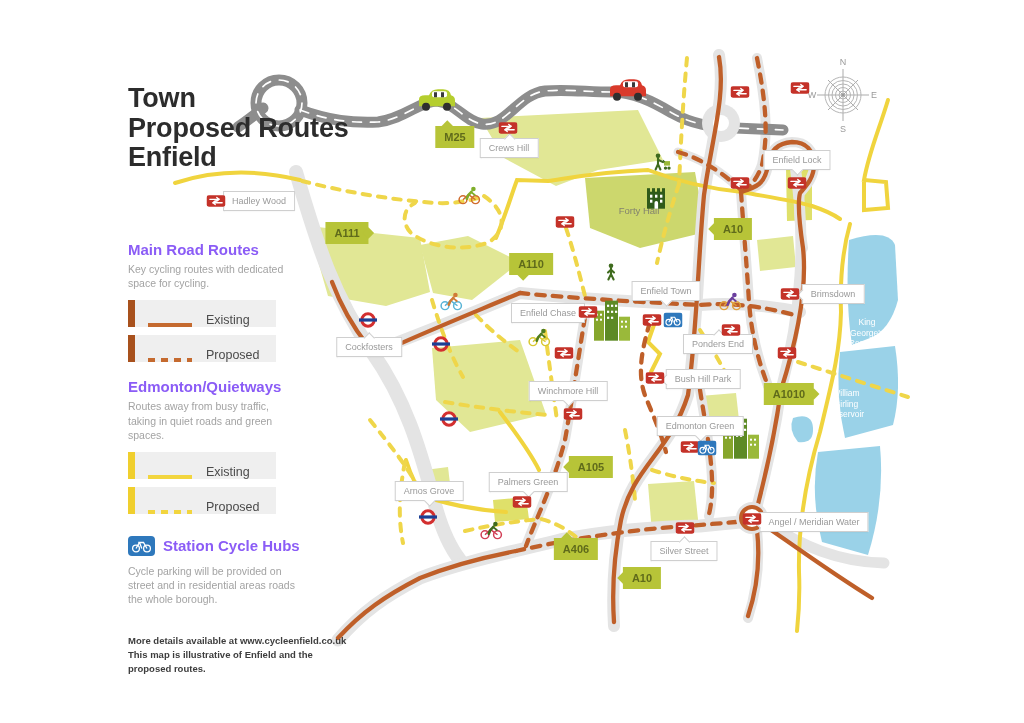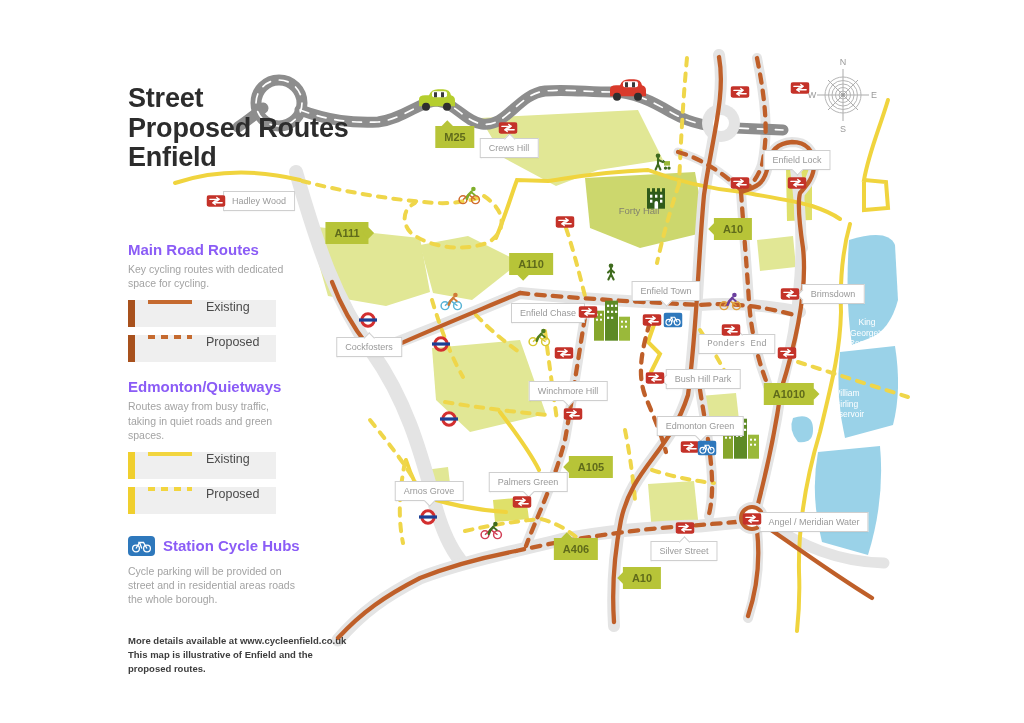--- a/index.html
+++ b/index.html
@@ -7,21 +7,21 @@
           font-family:"Liberation Sans",sans-serif;}
   .map-svg{position:absolute;left:0;top:0;}
   .map-overlay{position:absolute;left:0;top:0;width:1024px;height:723px;}
 
   
   .panel{position:absolute;left:128px;top:84px;width:230px;z-index:5;}
   .title{font-size:27px;font-weight:700;color:#2c2c2c;line-height:1.1;letter-spacing:-0.2px;}
   .section-head{font-size:15px;font-weight:700;color:#8b5cf6;margin:0 0 4px 0;}
   .section-desc{font-size:10.5px;color:#a3a3a3;line-height:1.35;margin:0 0 10px 0;width:160px;}
   .legend-row{position:relative;width:148px;height:27px;background:#efefef;margin:0 0 8px 0;
-              display:flex;align-items:flex-start;}
+              display:flex;align-items:flex-end;}
   .legend-bar{position:absolute;left:0;top:0;width:7px;height:27px;}
   .legend-line{margin-left:20px;width:44px;height:4px;}
   .legend-label{margin-left:14px;font-size:12.5px;color:#4b4b4b;}
   .hub-head{display:flex;align-items:center;gap:8px;margin-top:22px;}
   .hub-icon-big{width:27px;height:20px;background:#2e78bc;border-radius:4px;display:flex;
                 align-items:center;justify-content:center;}
   .footer{margin-top:28px;font-size:9.5px;font-weight:700;color:#3d3d3d;line-height:1.45;width:230px;}
   .mt20{margin-top:20px;} .mt16{margin-top:16px;}
 
   
@@ -185,21 +185,21 @@
 
   <div class="map-overlay" id="map-overlay">
       <div class="place-label" style="left: 509px; top: 148px;"><span>Crews Hill</span><span class="tail t-up"></span></div>
       <div class="place-label" style="left: 259px; top: 201px;"><span>Hadley Wood</span><span class="tail t-left"></span></div>
       <div class="place-label" style="left: 369px; top: 347px;"><span>Cockfosters</span><span class="tail t-up"></span></div>
       <div class="place-label" style="left: 548px; top: 313px;"><span>Enfield Chase</span><span class="tail t-right"></span></div>
       <div class="place-label" style="left: 568px; top: 391px;"><span>Winchmore Hill</span><span class="tail t-down"></span></div>
       <div class="place-label" style="left: 666px; top: 291px;"><span>Enfield Town</span><span class="tail t-down"></span></div>
       <div class="place-label" style="left: 797px; top: 160px;"><span>Enfield Lock</span><span class="tail t-down"></span></div>
       <div class="place-label" style="left: 833px; top: 294px;"><span>Brimsdown</span><span class="tail t-left"></span></div>
-      <div class="place-label" style="left: 737px; top: 344px; font-family: Liberation Mono, monospace;"><span>Ponders End</span><span class="tail t-up"></span></div>
+      <div class="place-label" style="left: 718px; top: 344px;"><span>Ponders End</span><span class="tail t-up"></span></div>
       <div class="place-label" style="left: 703px; top: 379px;"><span>Bush Hill Park</span><span class="tail t-left"></span></div>
       <div class="place-label" style="left: 700px; top: 426px;"><span>Edmonton Green</span><span class="tail t-down"></span></div>
       <div class="place-label" style="left: 528px; top: 482px;"><span>Palmers Green</span><span class="tail t-down"></span></div>
       <div class="place-label" style="left: 429px; top: 491px;"><span>Arnos Grove</span><span class="tail t-down"></span></div>
       <div class="place-label" style="left: 684px; top: 551px;"><span>Silver Street</span><span class="tail t-up"></span></div>
       <div class="place-label" style="left: 814px; top: 522px;"><span>Angel / Meridian Water</span><span class="tail t-left"></span></div>
       <div class="road-label" style="left: 455px; top: 137px;"><span class="rtail rt-up"></span><span>M25</span></div>
       <div class="road-label" style="left: 347px; top: 233px;"><span class="rtail rt-right"></span><span>A111</span></div>
       <div class="road-label" style="left: 531px; top: 264px;"><span class="rtail rt-down"></span><span>A110</span></div>
       <div class="road-label" style="left: 733px; top: 229px;"><span class="rtail rt-left"></span><span>A10</span></div>
@@ -565,21 +565,21 @@
             <rect x="16" y="11" width="2.4" height="3"></rect>
             <rect x="6" y="16" width="2.4" height="3"></rect>
             <rect x="16" y="16" width="2.4" height="3"></rect>
             <path d="M10.5,25 v-6 a1.8,1.8 0 0 1 3.6,0 v6 Z"></path>
           </g>
         </svg></div>
     </div>
 
   <div class="panel">
     <div class="title">
-      <div>Street</div>
+      <div>Town</div>
       <div>Proposed Routes</div>
       <div>Enfield</div>
     </div>
 
     <div class="mt20" style="margin-top:68px;">
       <div class="section-head">Main Road Routes</div>
       <div class="section-desc">Key cycling routes with dedicated space for cycling.</div>
       <div class="legend-row">
         <div class="legend-bar" style="background:#a8511d;"></div>
         <div class="legend-line" style="background:#c56a2f;"></div>

